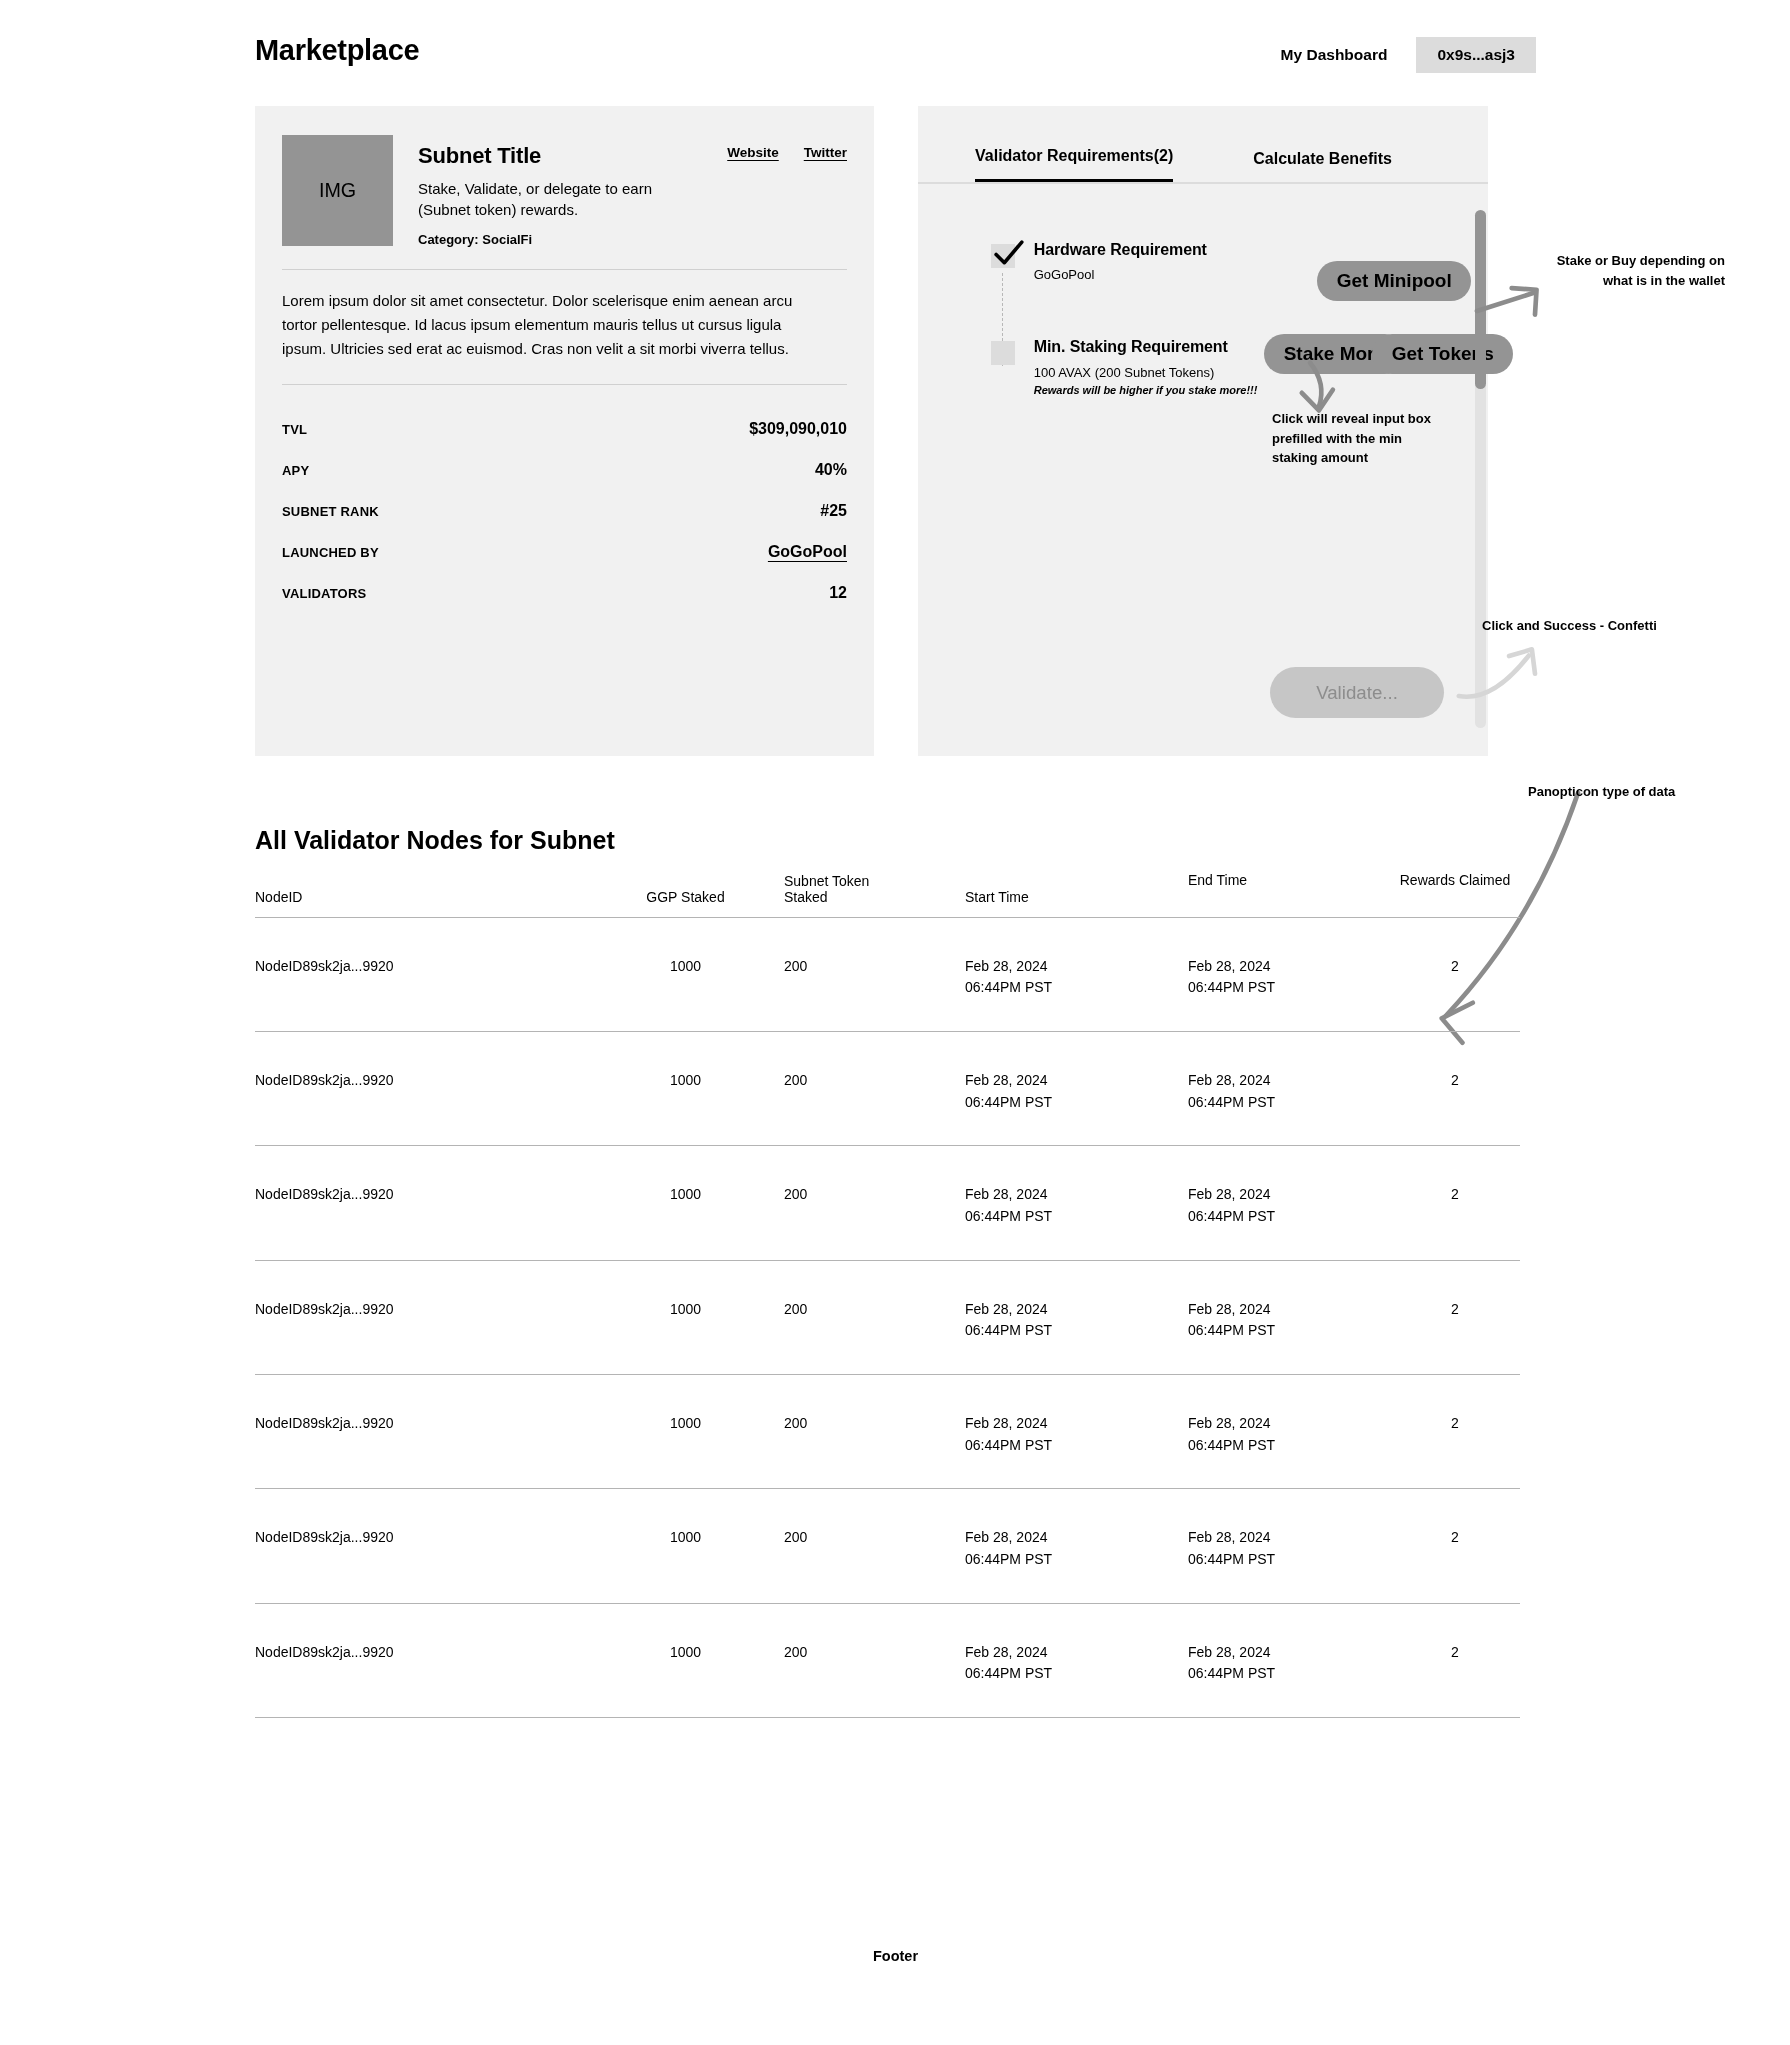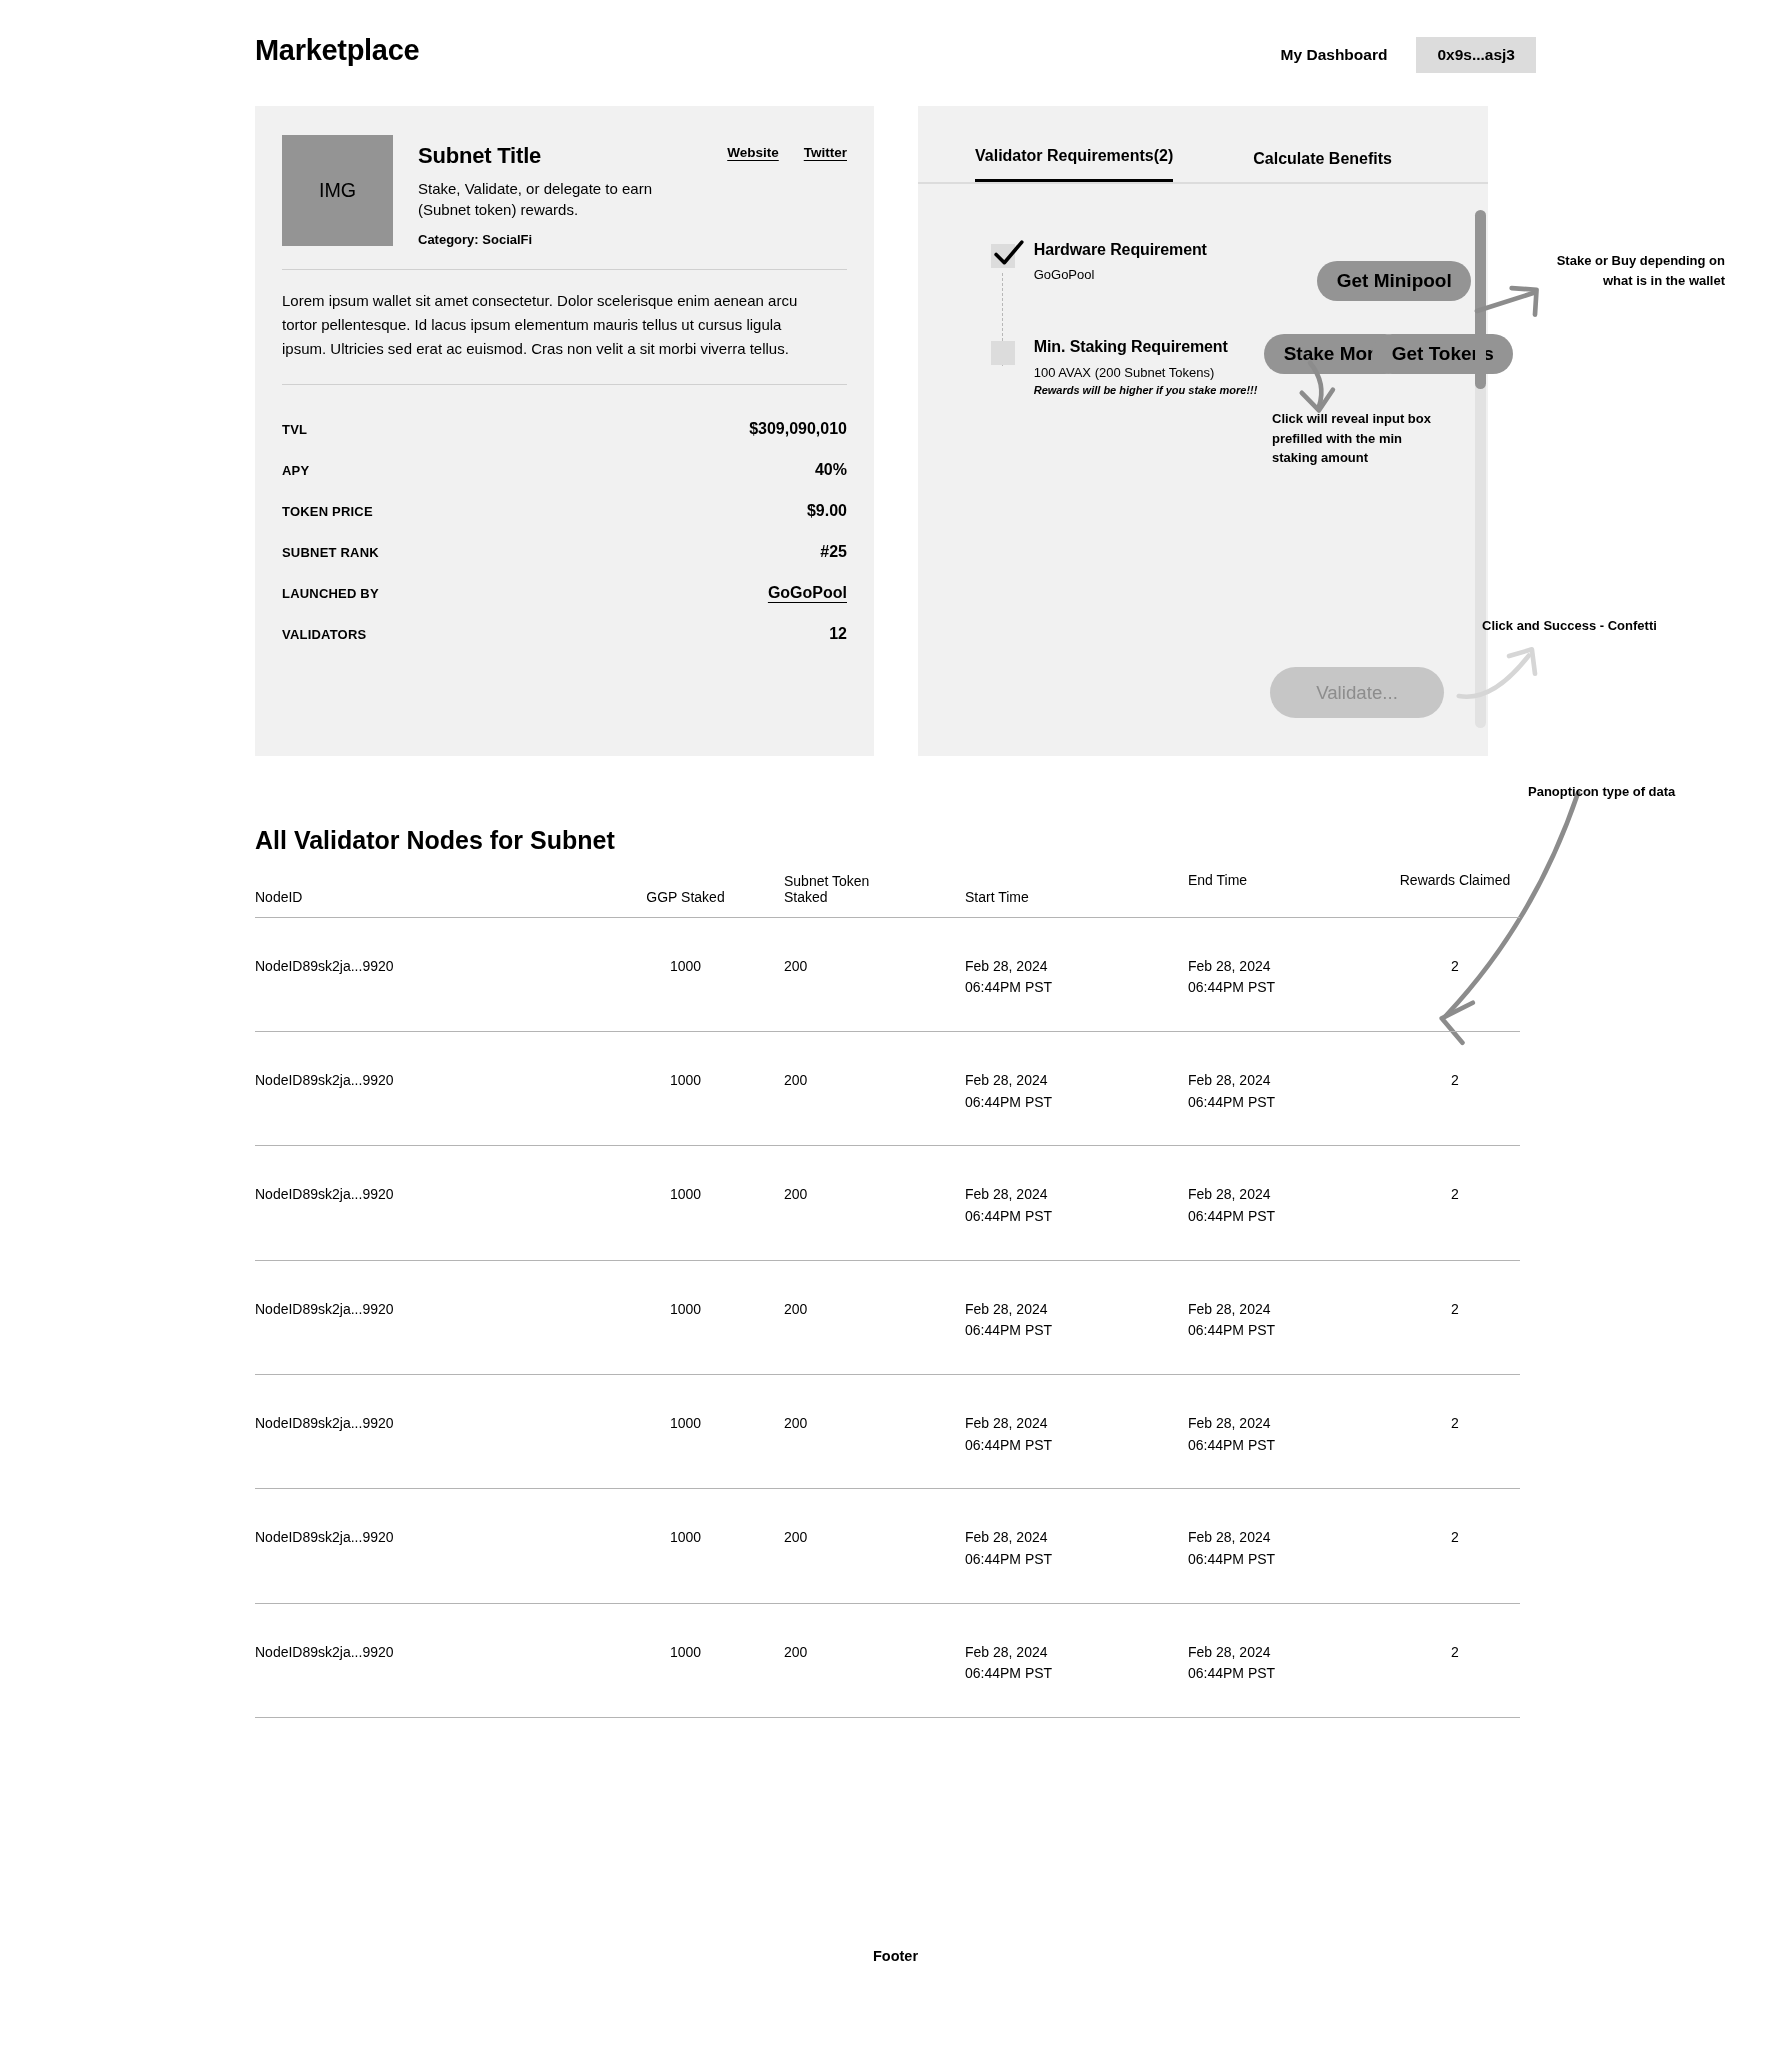--- a/index.html
+++ b/index.html
@@ -196,35 +196,31 @@
           <div class="subnet-sub">Stake, Validate, or delegate to earn (Subnet token) rewards.</div>
           <div class="subnet-cat">Category: SocialFi</div>
           <div class="sc-links">
             <a>Website</a>
             <a>Twitter</a>
           </div>
         </div>
       </div>
 
       <div class="hr"></div>
-      <div class="lorem">Lorem ipsum wallet sit amet consectetur. Dolor scelerisque enim aenean arcu tortor pellentesque. Id lacus ipsum elementum mauris tellus ut cursus ligula ipsum. Ultricies sed erat ac euismod. Cras non velit a sit morbi viverra tellus.</div>
+      <div class="lorem">Lorem ipsum dolor sit amet consectetur. Dolor scelerisque enim aenean arcu tortor pellentesque. Id lacus ipsum elementum mauris tellus ut cursus ligula ipsum. Ultricies sed erat ac euismod. Cras non velit a sit morbi viverra tellus.</div>
       <div class="hr"></div>
 
       <div class="stats">
         <div class="stat-row">
           <span class="stat-key">TVL</span>
           <span class="stat-val">$309,090,010</span>
         </div>
         <div class="stat-row">
           <span class="stat-key">APY</span>
           <span class="stat-val">40%</span>
-        </div>
-        <div class="stat-row">
-          <span class="stat-key">TOKEN PRICE</span>
-          <span class="stat-val">$9.00</span>
         </div>
         <div class="stat-row">
           <span class="stat-key">SUBNET RANK</span>
           <span class="stat-val">#25</span>
         </div>
         <div class="stat-row">
           <span class="stat-key">LAUNCHED BY</span>
           <a class="stat-val link">GoGoPool</a>
         </div>
         <div class="stat-row">

